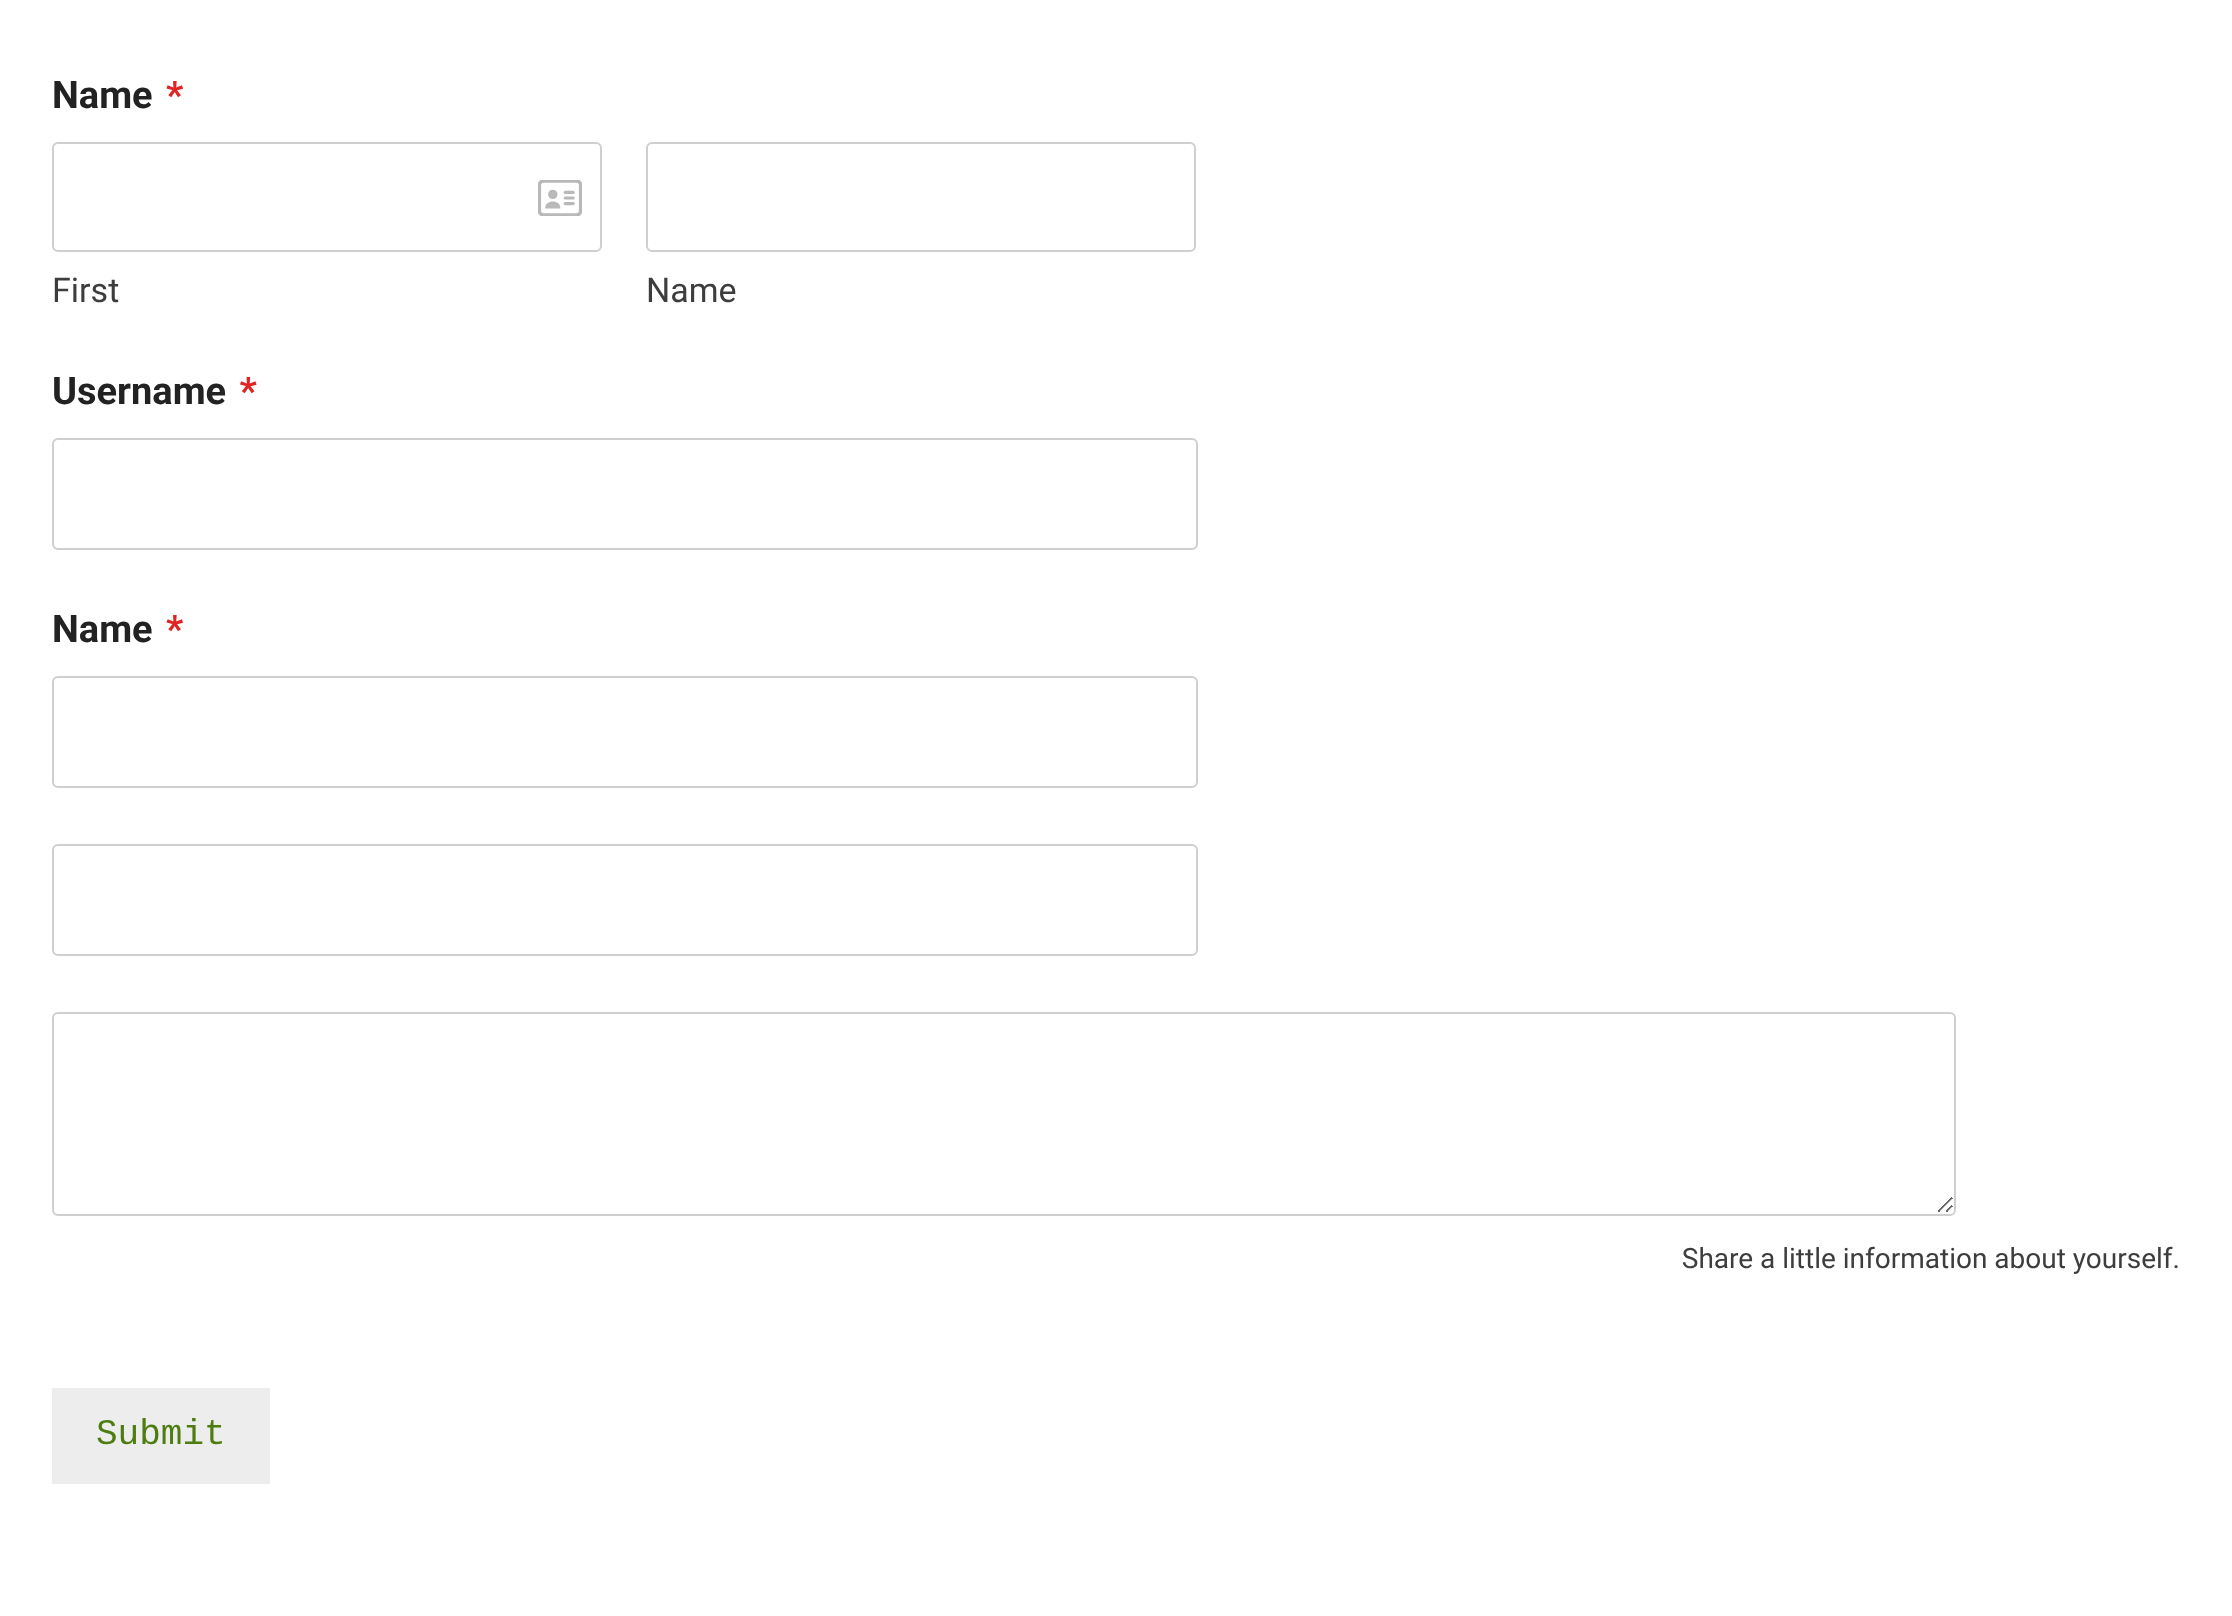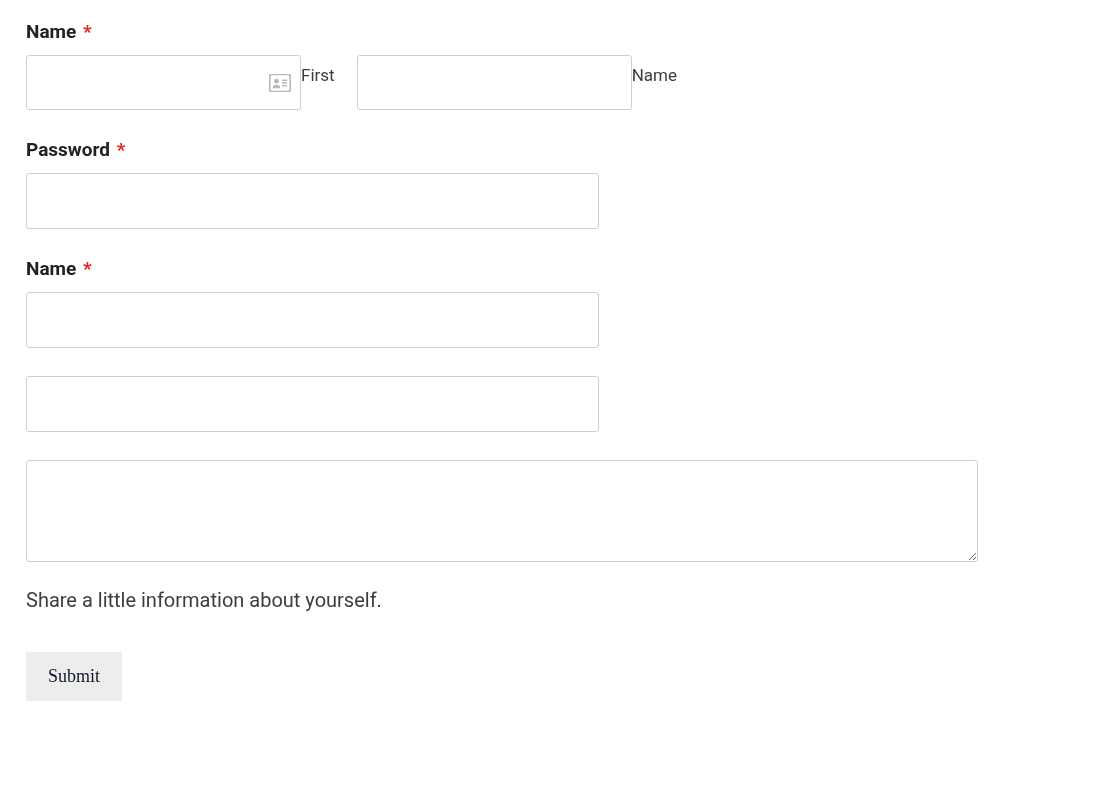--- a/index.html
+++ b/index.html
@@ -16,20 +16,21 @@
     }
     .form-group {
       margin-bottom: 28px;
     }
     .field-label {
       font-size: 19px;
       font-weight: 700;
       color: #222222;
       display: block;
       margin-bottom: 12px;
+      margin-top: 16px;
     }
     .required-asterisk {
       color: #e02424;
       font-weight: 700;
       margin-left: 2px;
     }
     .text-input {
       width: 573px;
       height: 56px;
       border: 1px solid #cfcfcf;
@@ -38,21 +39,21 @@
       font-size: 17px;
       padding: 0 12px;
       display: block;
     }
     .name-row {
       display: flex;
       gap: 22px;
     }
     .name-col {
       display: flex;
-      flex-direction: row;
+      flex-direction: column;
     }
     .name-input-wrap {
       position: relative;
       width: 275px;
     }
     .name-input {
       width: 275px;
       height: 55px;
       border: 1px solid #cfcfcf;
       border-radius: 3px;
@@ -90,33 +91,34 @@
       border: 1px solid #cfcfcf;
       border-radius: 3px;
       background: #ffffff;
       font-size: 17px;
       padding: 10px 12px;
       resize: both;
       font-family: inherit;
       display: block;
     }
     .helper-text {
-      font-size: 20px;
+      font-size: 14px;
       color: #3d3d3d;
-      margin-top: 26px;
+      margin-top: 14px;
+      text-align: right;
     }
     .submit-button {
       background: #ededed;
       border: none;
       padding: 14px 22px;
       font-size: 18px;
-      color: #0f172a;
+      color: #4d7c0f;
       cursor: pointer;
-      font-family: Liberation Serif, serif;
-      margin-top: 12px;
+      font-family: Liberation Mono, monospace;
+      margin-top: 28px;
     }
   </style>
 </head>
 <body>
 
 <form>
 
   
   <div class="form-group">
     <label class="field-label">
@@ -143,21 +145,21 @@
       <div class="name-col">
         <input type="text" class="name-input-plain" value="" style="">
         <div class="sublabel">Name</div>
       </div>
     </div>
   </div>
 
   
   <div class="form-group">
     <label class="field-label">
-      <span>Password</span>
+      <span>Username</span>
       <span class="required-asterisk">*</span>
     </label>
     <input type="text" class="text-input" value="" style="">
   </div>
 
   
   <div class="form-group">
     <label class="field-label">
       <span>Name</span>
       <span class="required-asterisk">*</span>

